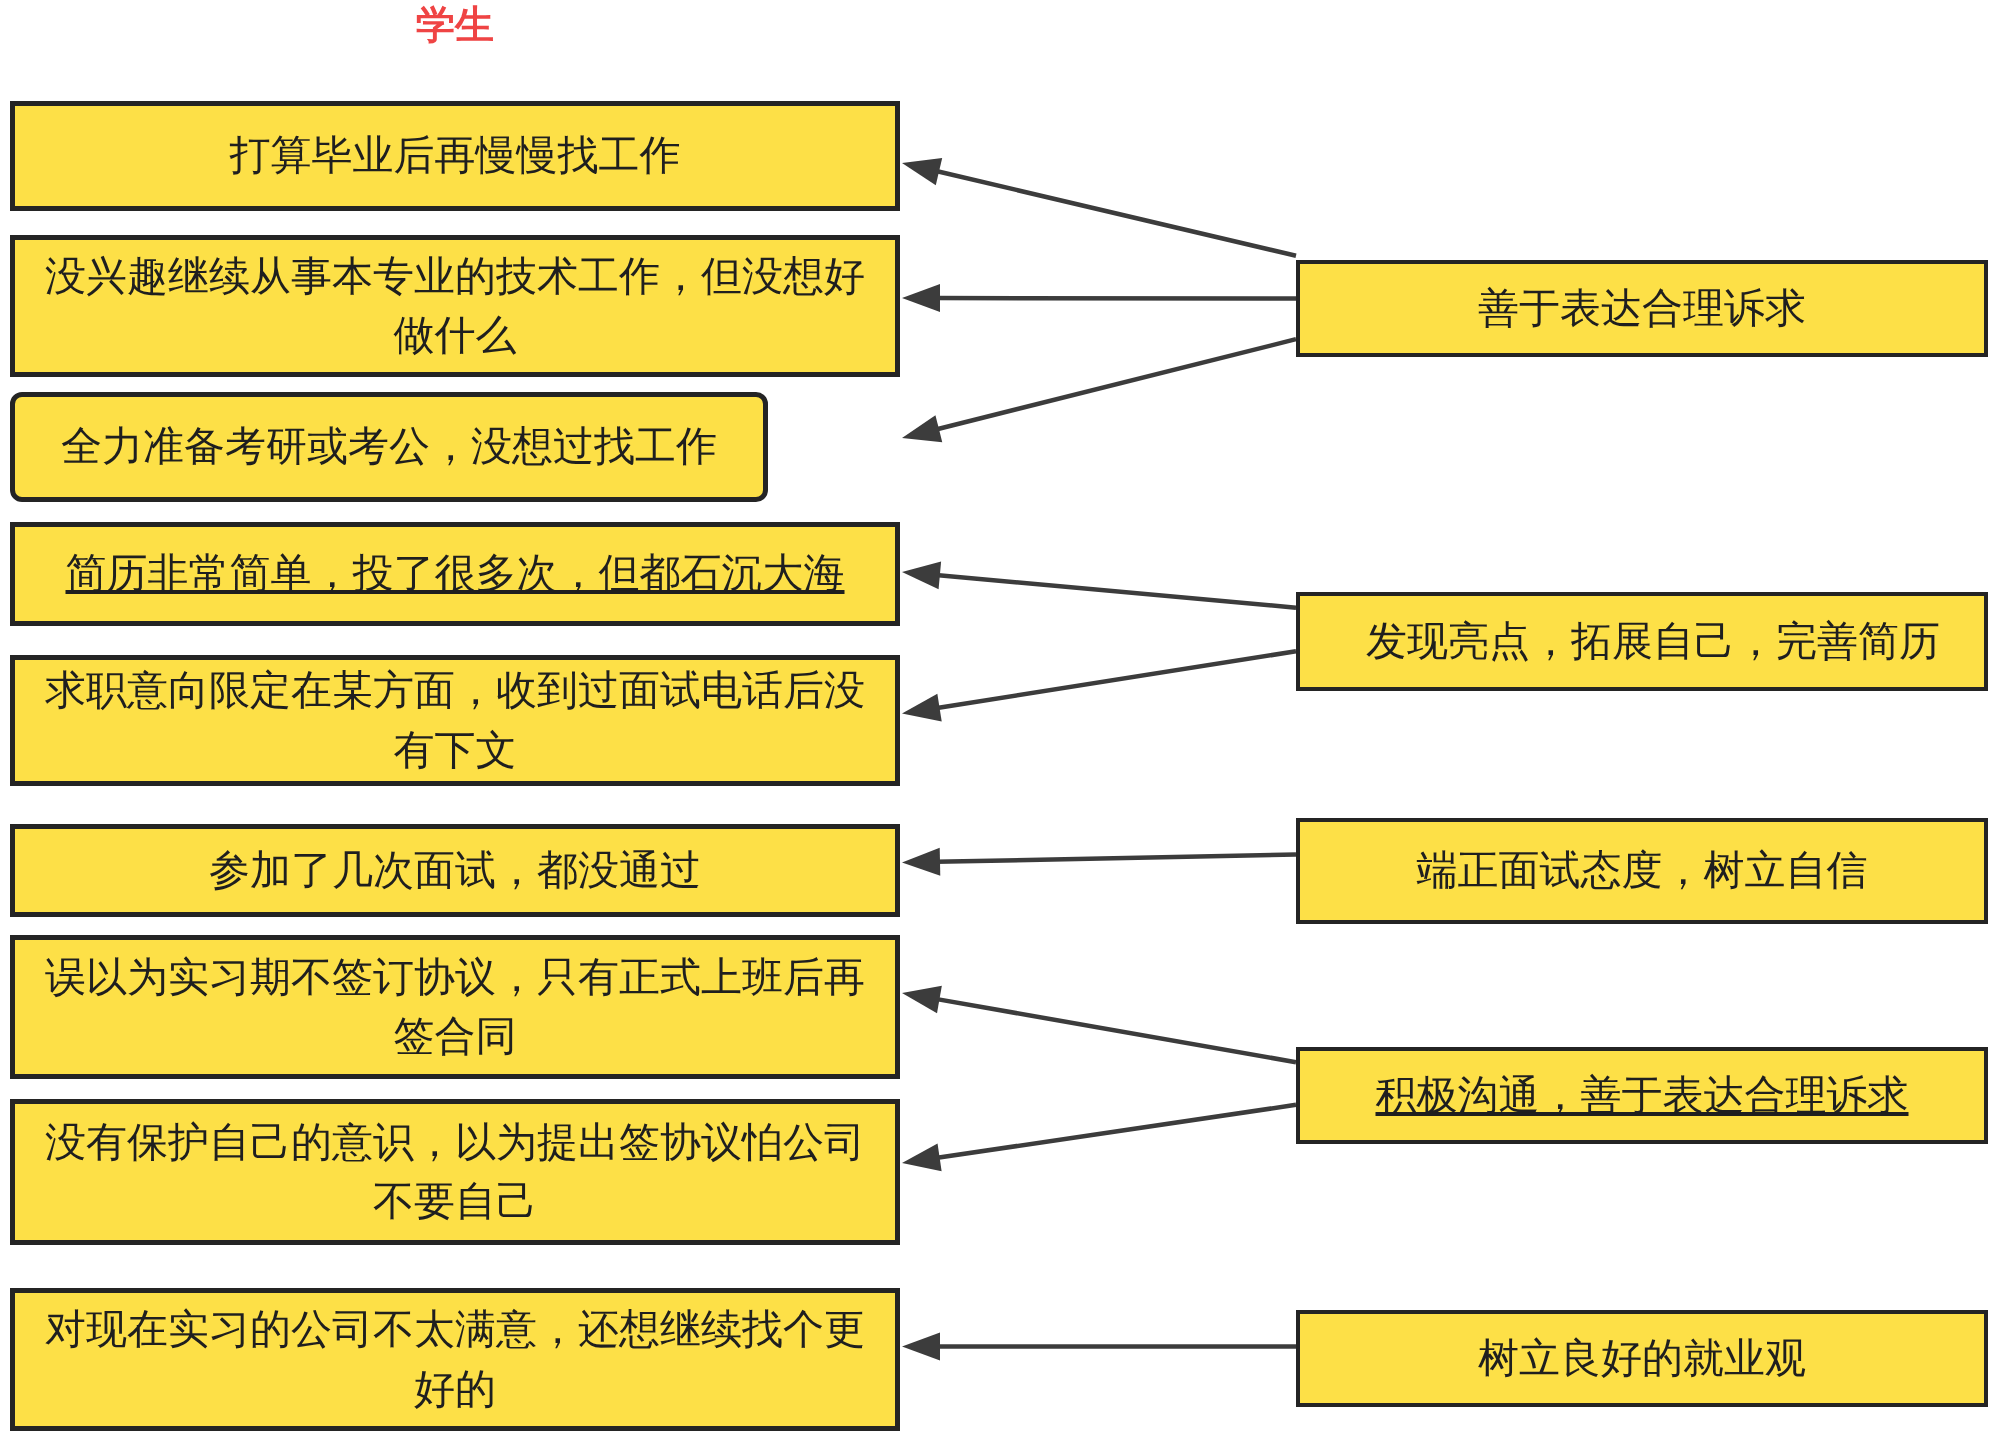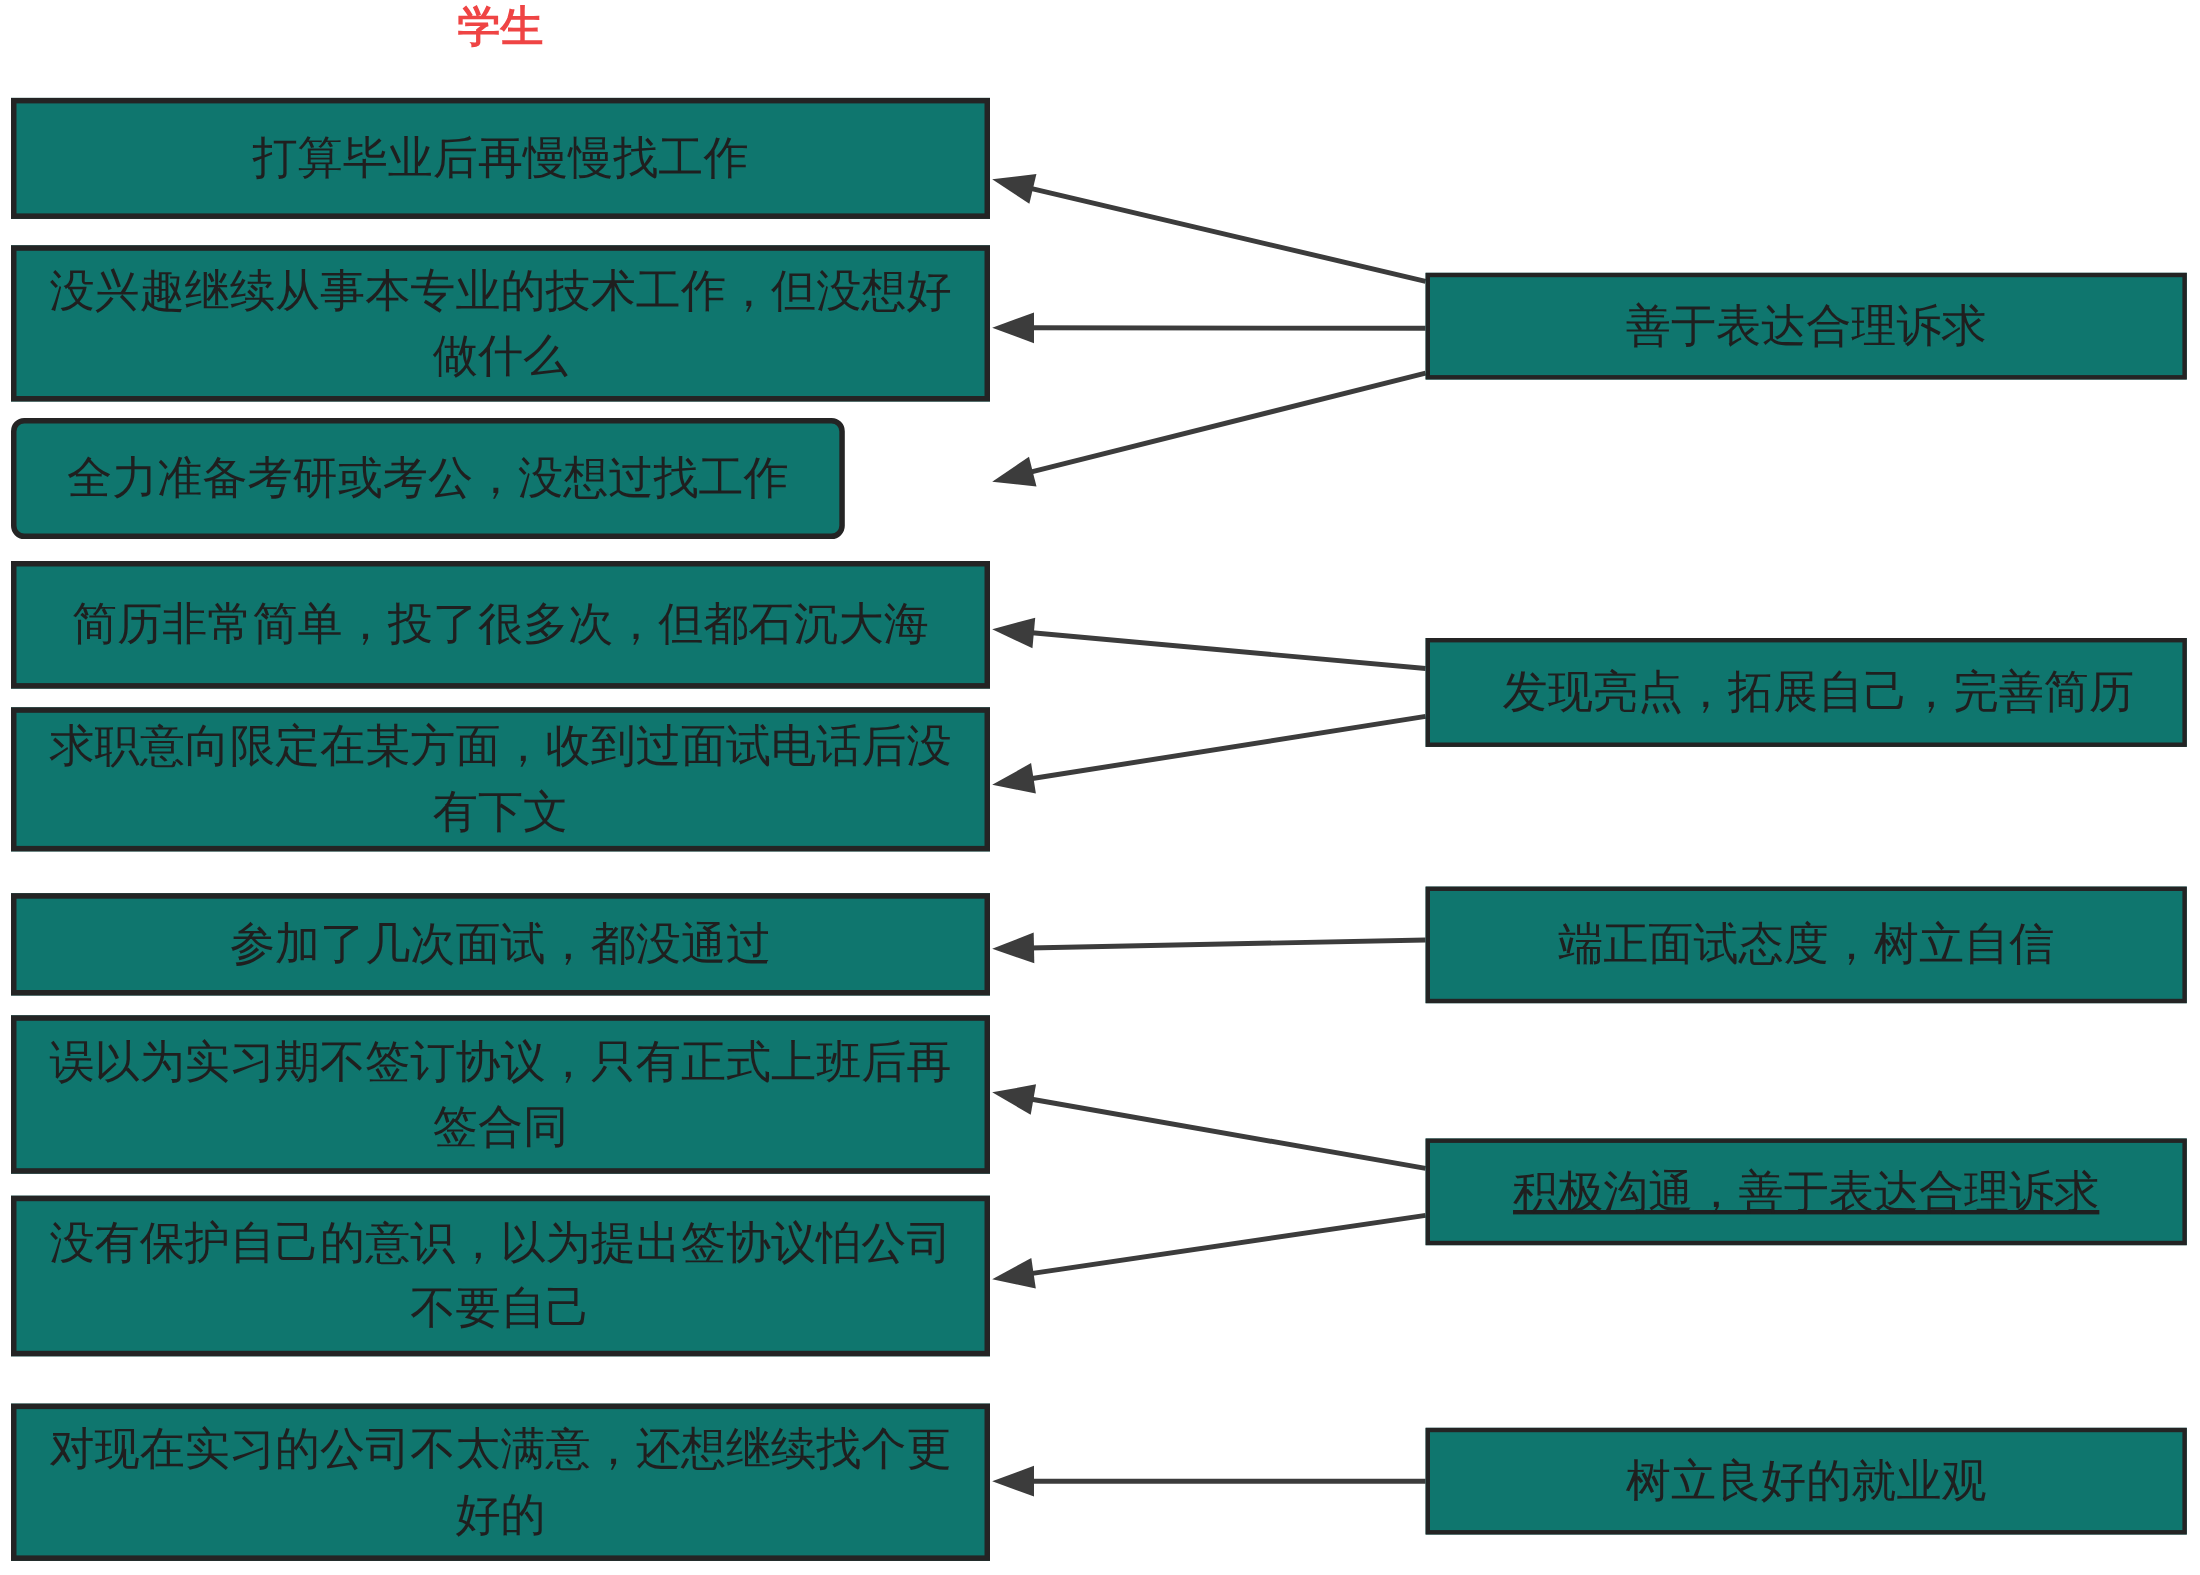--- a/index.html
+++ b/index.html
@@ -10,25 +10,26 @@
     font-family:"Liberation Sans","DejaVu Sans",sans-serif;
     overflow:hidden;
   }
   .col-header{
     position:absolute;top:2px;
     font-size:39px;font-weight:bold;color:#ef4444;
     text-align:center;z-index:3;line-height:1.2;
   }
   .box{
     position:absolute;box-sizing:border-box;
-    background:#0f766e;
+    background:#fde047;
     display:flex;align-items:center;justify-content:center;
     text-align:center;
     font-size:41px;line-height:1.45;color:#1f1f1f;
     z-index:2;
+    margin-top:12px;
   }
   .student-box{border:5px solid #242424;padding:0 30px;}
   .teacher-box{border:4px solid #242424;padding:0 20px;}
   svg.arrows{position:absolute;left:0;top:0;z-index:1;}
 </style>
 </head>
 <body>
 
 <div class="canvas">
   <svg class="arrows" id="arrows" width="2000" height="1432" viewBox="0 0 2000 1432">
@@ -67,21 +68,21 @@
       <g>
         <line x1="1296" y1="1346.5" x2="936" y2="1346.5" stroke="#3c3c3c" stroke-width="4.5"></line>
         <polygon points="902,1346.5 940,1360.5 940,1332.5" fill="#3c3c3c"></polygon>
       </g>
     </svg>
   <div class="col-header" style="left:10px;width:890px">学生</div>
   <div id="boxes">
       <div class="box student-box" style="left: 10px; top: 89px; width: 890px; height: 110px;">打算毕业后再慢慢找工作</div>
       <div class="box student-box" style="left: 10px; top: 223px; width: 890px; height: 142px;">没兴趣继续从事本专业的技术工作，但没想好做什么</div>
       <div class="box student-box" style="left: 10px; top: 380px; width: 758px; height: 110px; border-radius: 12px;">全力准备考研或考公，没想过找工作</div>
-      <div class="box student-box" style="left: 10px; top: 510px; width: 890px; height: 116px;">简历非常简单，投了很多次，但都石沉大海</div>
+      <div class="box student-box" style="left: 10px; top: 510px; width: 890px; height: 104px; text-decoration: underline;">简历非常简单，投了很多次，但都石沉大海</div>
       <div class="box student-box" style="left: 10px; top: 643px; width: 890px; height: 131px;">求职意向限定在某方面，收到过面试电话后没有下文</div>
       <div class="box student-box" style="left: 10px; top: 812px; width: 890px; height: 93px;">参加了几次面试，都没通过</div>
       <div class="box student-box" style="left: 10px; top: 923px; width: 890px; height: 144px;">误以为实习期不签订协议，只有正式上班后再签合同</div>
       <div class="box student-box" style="left: 10px; top: 1087px; width: 890px; height: 146px;">没有保护自己的意识，以为提出签协议怕公司不要自己</div>
       <div class="box student-box" style="left: 10px; top: 1276px; width: 890px; height: 143px;">对现在实习的公司不太满意，还想继续找个更好的</div>
       <div class="box teacher-box" style="left: 1296px; top: 248px; width: 692px; height: 97px;">善于表达合理诉求</div>
       <div class="box teacher-box" style="left: 1296px; top: 580px; width: 692px; height: 99px; padding-left: 42px;">发现亮点，拓展自己，完善简历</div>
       <div class="box teacher-box" style="left: 1296px; top: 806px; width: 692px; height: 106px;">端正面试态度，树立自信</div>
       <div class="box teacher-box" style="left: 1296px; top: 1035px; width: 692px; height: 97px; text-decoration: underline;">积极沟通，善于表达合理诉求</div>
       <div class="box teacher-box" style="left: 1296px; top: 1298px; width: 692px; height: 97px;">树立良好的就业观</div>

